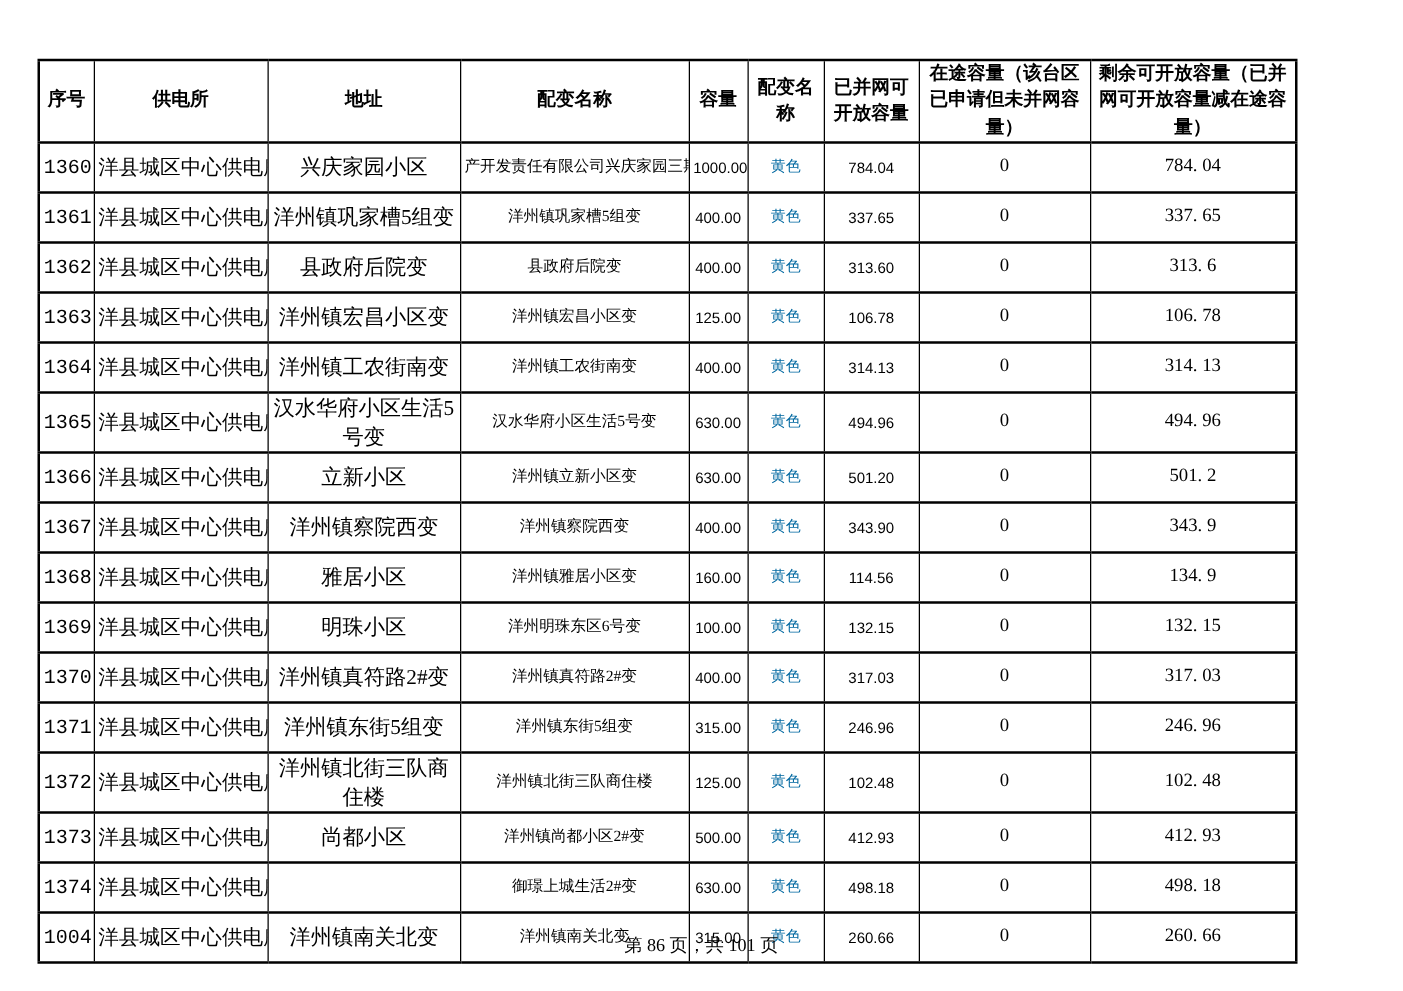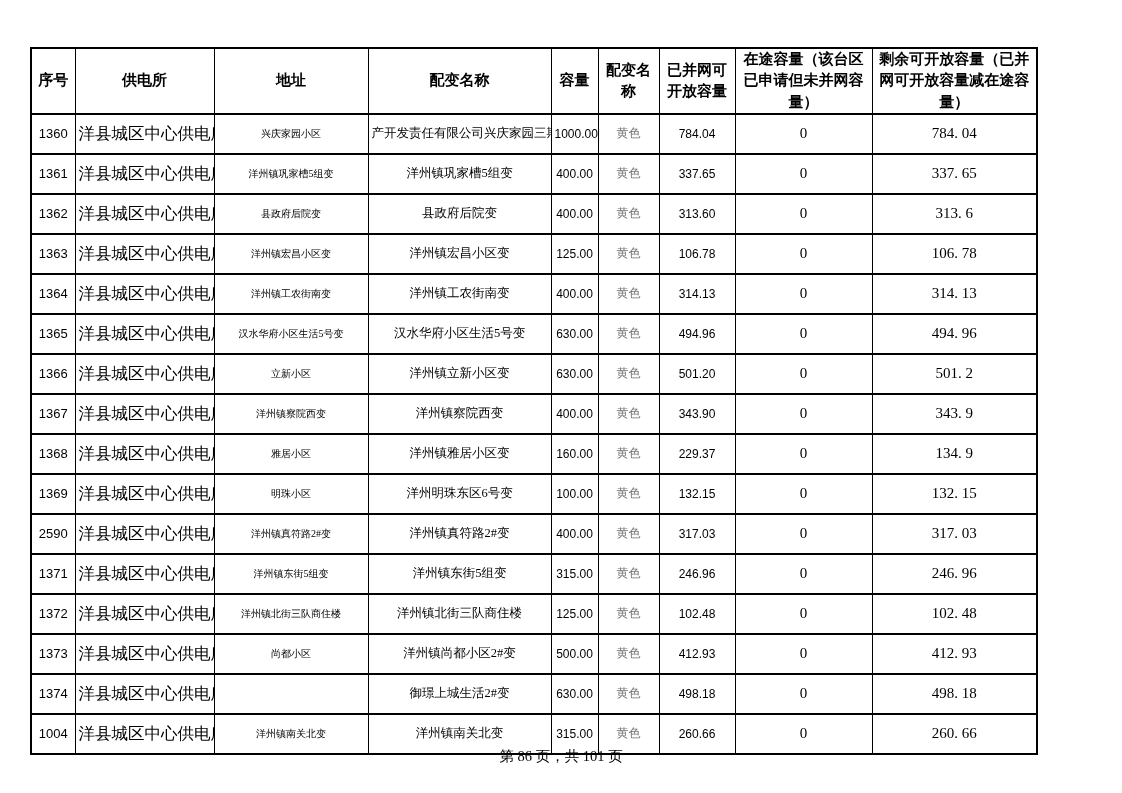--- a/index.html
+++ b/index.html
@@ -17,26 +17,26 @@
     border-top-width:2px;border-bottom-width:2px;
     text-align:center;vertical-align:middle;
     padding:0 3px;overflow:hidden;
   }
   thead tr{height:63px;}
   tbody tr{height:40px;}
   th{
     font-family:"Liberation Serif", serif;
     font-weight:bold;font-size:15px;line-height:1.42;
   }
-  .c-seq{font-family:Liberation Sans, sans-serif;font-size:13px;}
+  .c-seq{font-family:Liberation Mono, monospace;font-size:16px;}
   .c-station{font-size:16.5px;white-space:nowrap;}
-  .c-addr{font-size:10px;}
+  .c-addr{font-size:17px;}
   .c-name{font-size:12.5px;white-space:nowrap;}
   .c-cap{font-family:Liberation Sans, sans-serif;font-size:12px;}
-  .c-level{font-size:12px;color:#737373;}
+  .c-level{font-size:12px;color:#0369a1;}
   .c-grid{font-family:"Liberation Sans", sans-serif;font-size:12px;}
   .c-transit{font-size:15px;}
   .c-remain{font-size:15px;border-radius:12px;}
   .page-footer{
     position:absolute;left:0;top:747px;width:1122px;
     text-align:center;font-size:14.5px;
     font-family:"Liberation Serif", serif;
   }
 </style>
 </head>
@@ -158,37 +158,37 @@
       <td class="c-transit">0</td>
       <td class="c-remain">343. 9</td>
     </tr>
         <tr>
       <td class="c-seq">1368</td>
       <td class="c-station">洋县城区中心供电所</td>
       <td class="c-addr">雅居小区</td>
       <td class="c-name">洋州镇雅居小区变</td>
       <td class="c-cap">160.00</td>
       <td class="c-level">黄色</td>
-      <td class="c-grid">229.37</td>
+      <td class="c-grid">114.56</td>
       <td class="c-transit">0</td>
       <td class="c-remain">134. 9</td>
     </tr>
         <tr>
       <td class="c-seq">1369</td>
       <td class="c-station">洋县城区中心供电所</td>
       <td class="c-addr">明珠小区</td>
       <td class="c-name">洋州明珠东区6号变</td>
       <td class="c-cap">100.00</td>
       <td class="c-level">黄色</td>
       <td class="c-grid">132.15</td>
       <td class="c-transit">0</td>
       <td class="c-remain">132. 15</td>
     </tr>
         <tr>
-      <td class="c-seq">2590</td>
+      <td class="c-seq">1370</td>
       <td class="c-station">洋县城区中心供电所</td>
       <td class="c-addr">洋州镇真符路2#变</td>
       <td class="c-name">洋州镇真符路2#变</td>
       <td class="c-cap">400.00</td>
       <td class="c-level">黄色</td>
       <td class="c-grid">317.03</td>
       <td class="c-transit">0</td>
       <td class="c-remain">317. 03</td>
     </tr>
         <tr>

